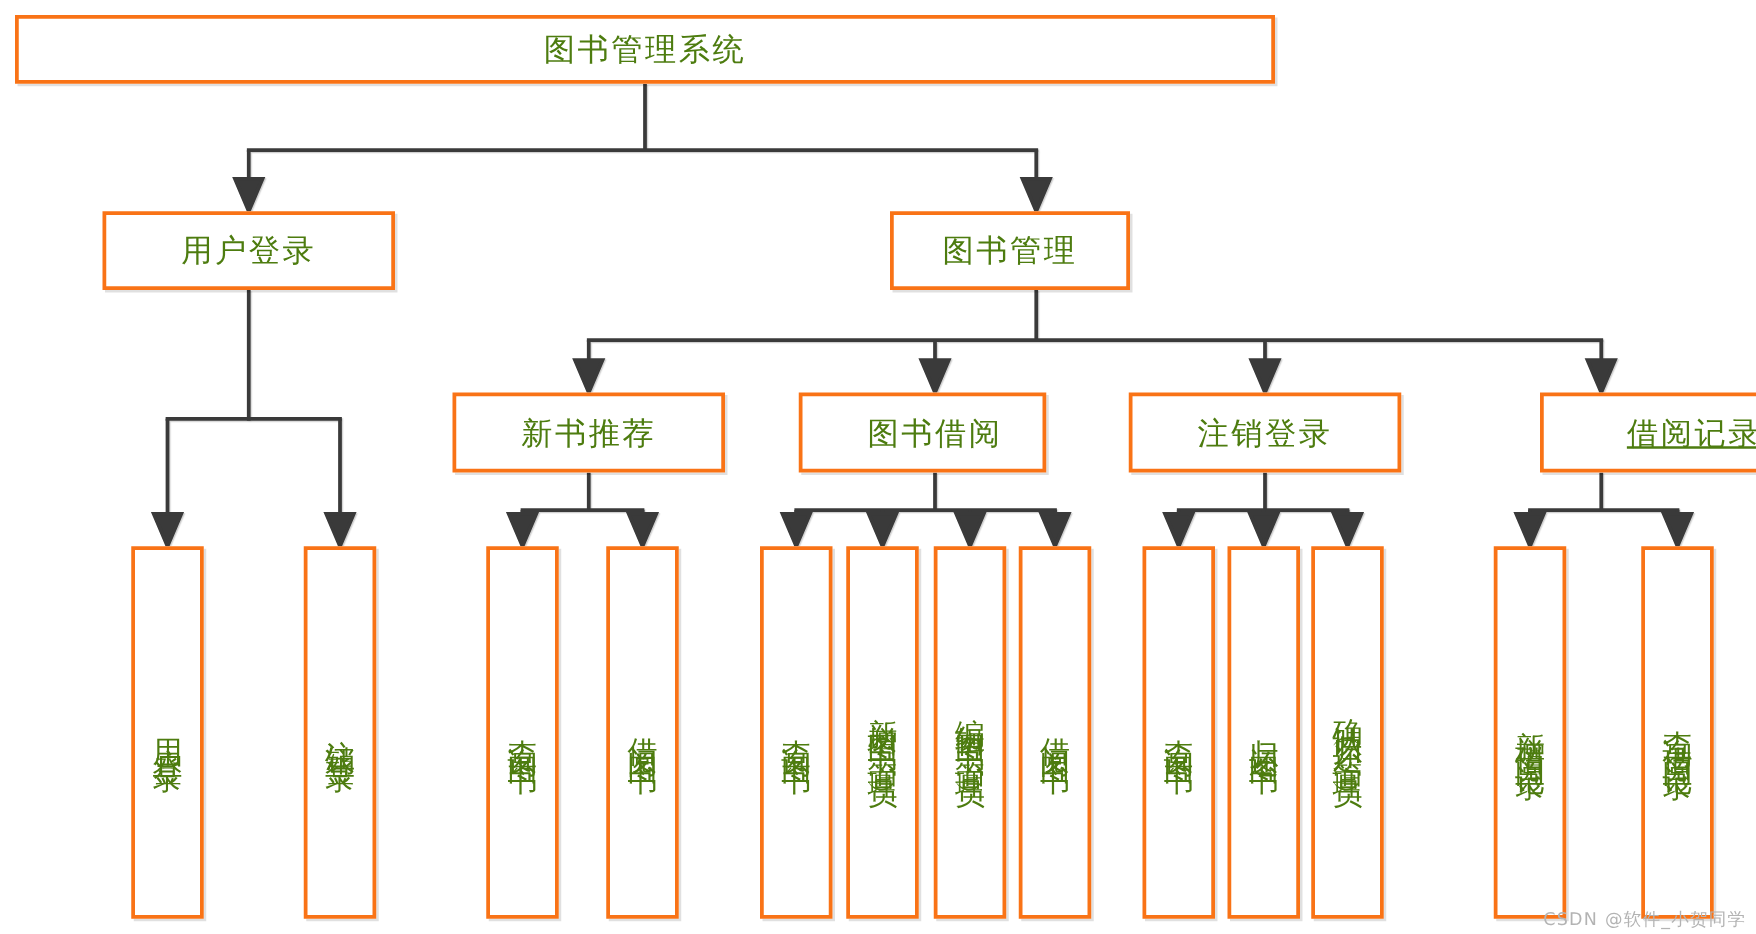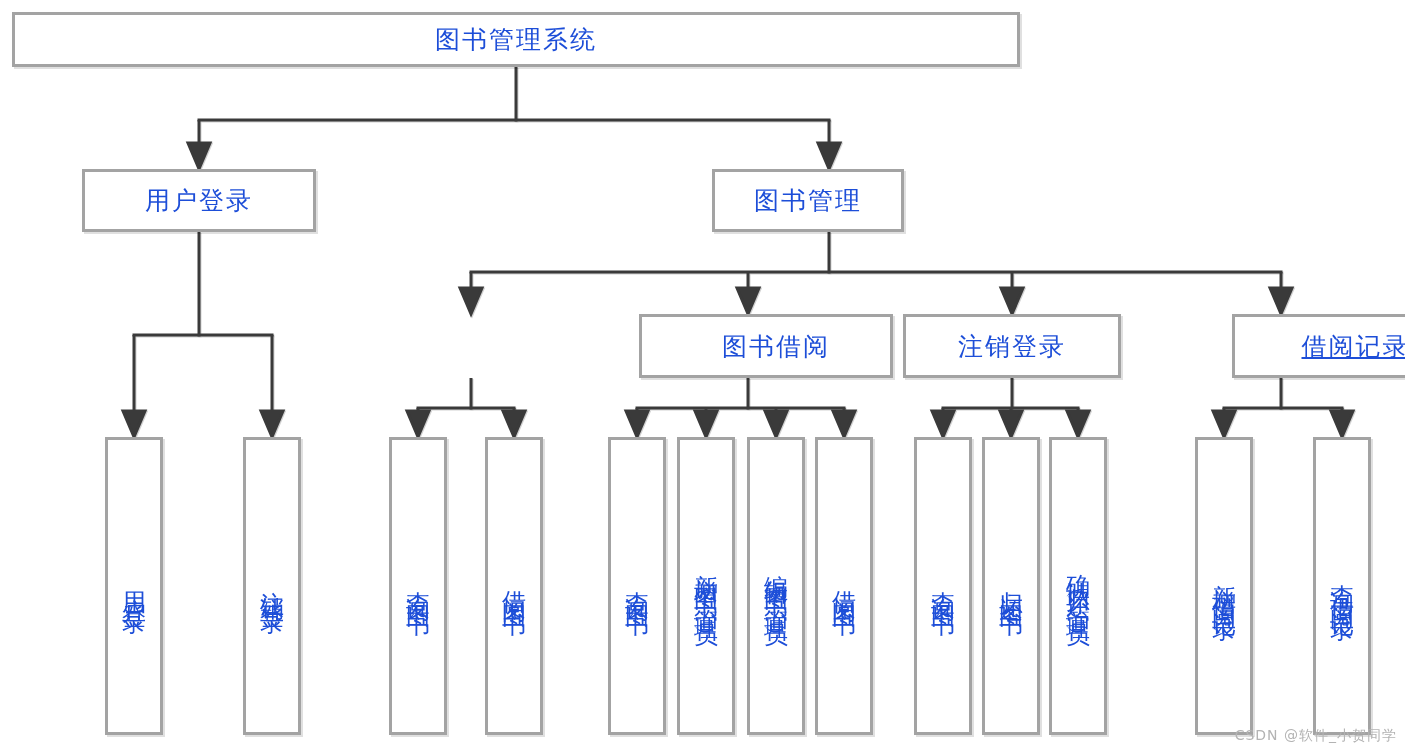--- a/index.html
+++ b/index.html
@@ -17,23 +17,23 @@
   }
   svg.connectors {
     position: absolute;
     left: 0;
     top: 0;
     filter: drop-shadow(1.5px 1.5px 0px rgba(0,0,0,0.18));
   }
   .node {
     position: absolute;
     box-sizing: border-box;
-    border: 3px solid #a3a3a3;
+    border: 3px solid #f97316;
     background: #ffffff;
-    color: #1d4ed8;
+    color: #4d7c0f;
     display: flex;
     align-items: center;
     justify-content: center;
     box-shadow: 2px 2px 0 rgba(0,0,0,0.12);
   }
   .hnode {
     font-size: 25px;
     letter-spacing: 2px;
     line-height: 1;
   }
@@ -133,21 +133,22 @@
       <line x1="1342" y1="408" x2="1342" y2="418"></line>
       <polygon points="1331,411 1353,411 1342,437"></polygon>
     </g>
   </svg>
 
   <div class="node hnode" style="left:12px; top:12px; width:1008px; height:55px;">图书管理系统</div>
 
   <div class="node hnode" style="left:82px; top:169px; width:234px; height:63px;">用户登录</div>
   <div class="node hnode" style="left:712px; top:169px; width:192px; height:63px;">图书管理</div>
 
-  <div class="node hnode" style="left:639px; top:314px; width:254px; height:64px;padding-left:20px;">图书借阅</div>
+  <div class="node hnode" style="left:362px; top:314px; width:218px; height:64px;">新书推荐</div>
+  <div class="node hnode" style="left:639px; top:314px; width:198px; height:64px;padding-left:20px;">图书借阅</div>
   <div class="node hnode" style="left:903px; top:314px; width:218px; height:64px;">注销登录</div>
   <div class="node hnode" style="left:1232px; top:314px; width:247px; height:64px;text-decoration:underline;">借阅记录</div>
 
   <div class="node vnode" style="left:105px; top:437px; width:58px; height:298px;">用户登录</div>
   <div class="node vnode" style="left:243px; top:437px; width:58px; height:298px;">注销登录</div>
 
   <div class="node vnode" style="left:389px; top:437px; width:58px; height:298px;">查询图书</div>
   <div class="node vnode" style="left:485px; top:437px; width:58px; height:298px;">借阅图书</div>
 
   <div class="node vnode" style="left:608px; top:437px; width:58px; height:298px;">查询图书</div>

